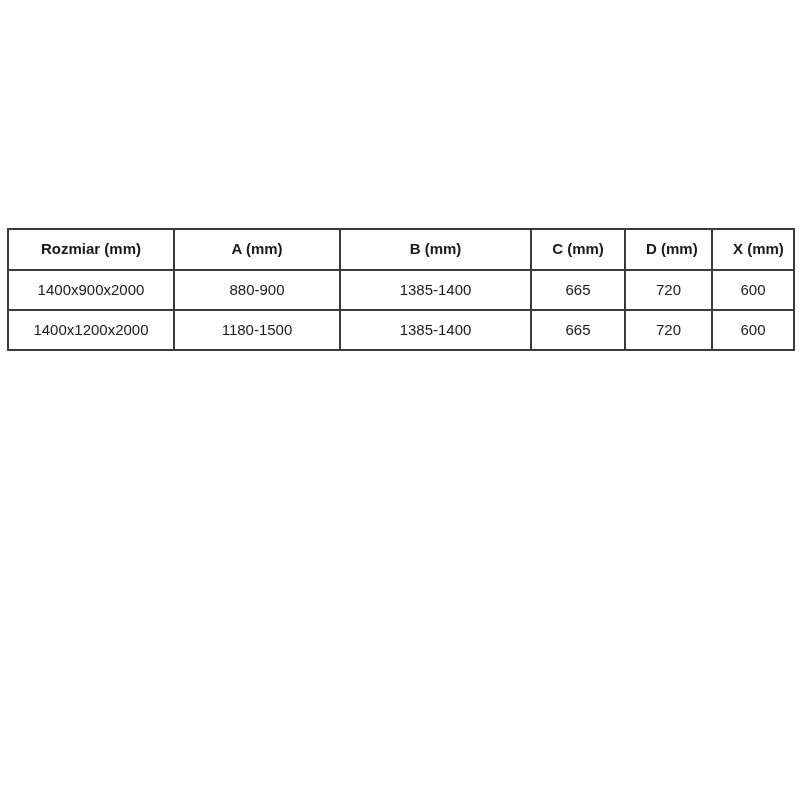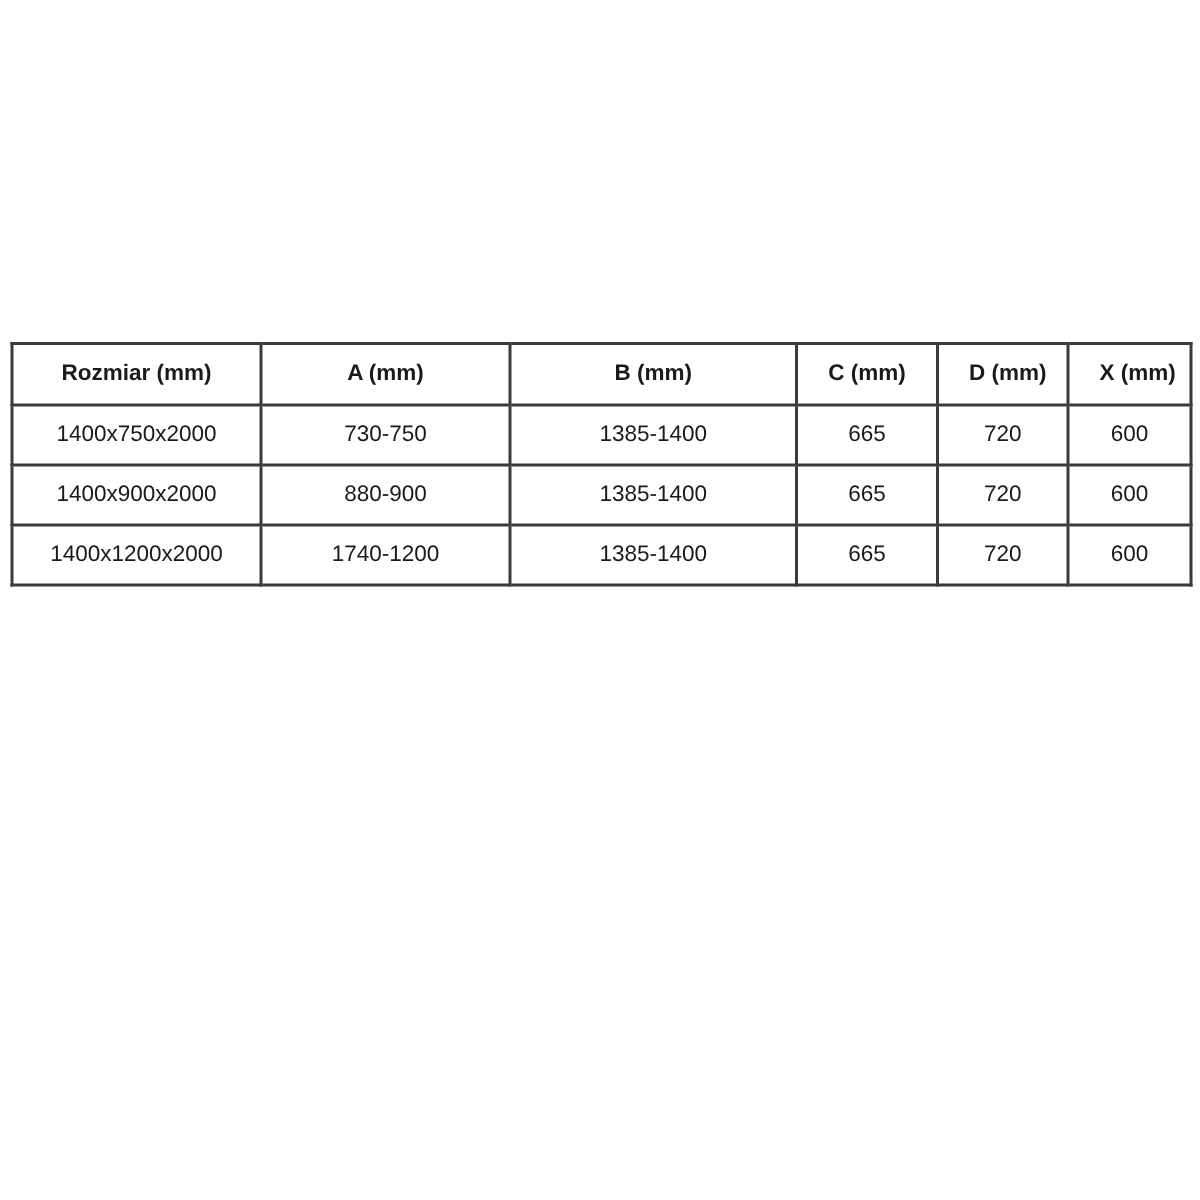--- a/index.html
+++ b/index.html
@@ -69,38 +69,30 @@
           <th>Rozmiar (mm)</th>
           <th>A (mm)</th>
           <th>B (mm)</th>
           <th>C (mm)</th>
           <th>D (mm)</th>
           <th>X (mm)</th>
         </tr>
     </thead>
     <tbody>
         <tr>
-          <td>1400x750x2000</td>
-          <td>730-750</td>
-          <td>1385-1400</td>
-          <td>665</td>
-          <td>720</td>
-          <td>600</td>
-        </tr>
-        <tr>
           <td>1400x900x2000</td>
           <td>880-900</td>
           <td>1385-1400</td>
           <td>665</td>
           <td>720</td>
           <td>600</td>
         </tr>
         <tr>
           <td>1400x1200x2000</td>
-          <td>1740-1200</td>
+          <td>1180-1500</td>
           <td>1385-1400</td>
           <td>665</td>
           <td>720</td>
           <td>600</td>
         </tr>
       </tbody>
   </table>
 </div>
 
 </body></html>

